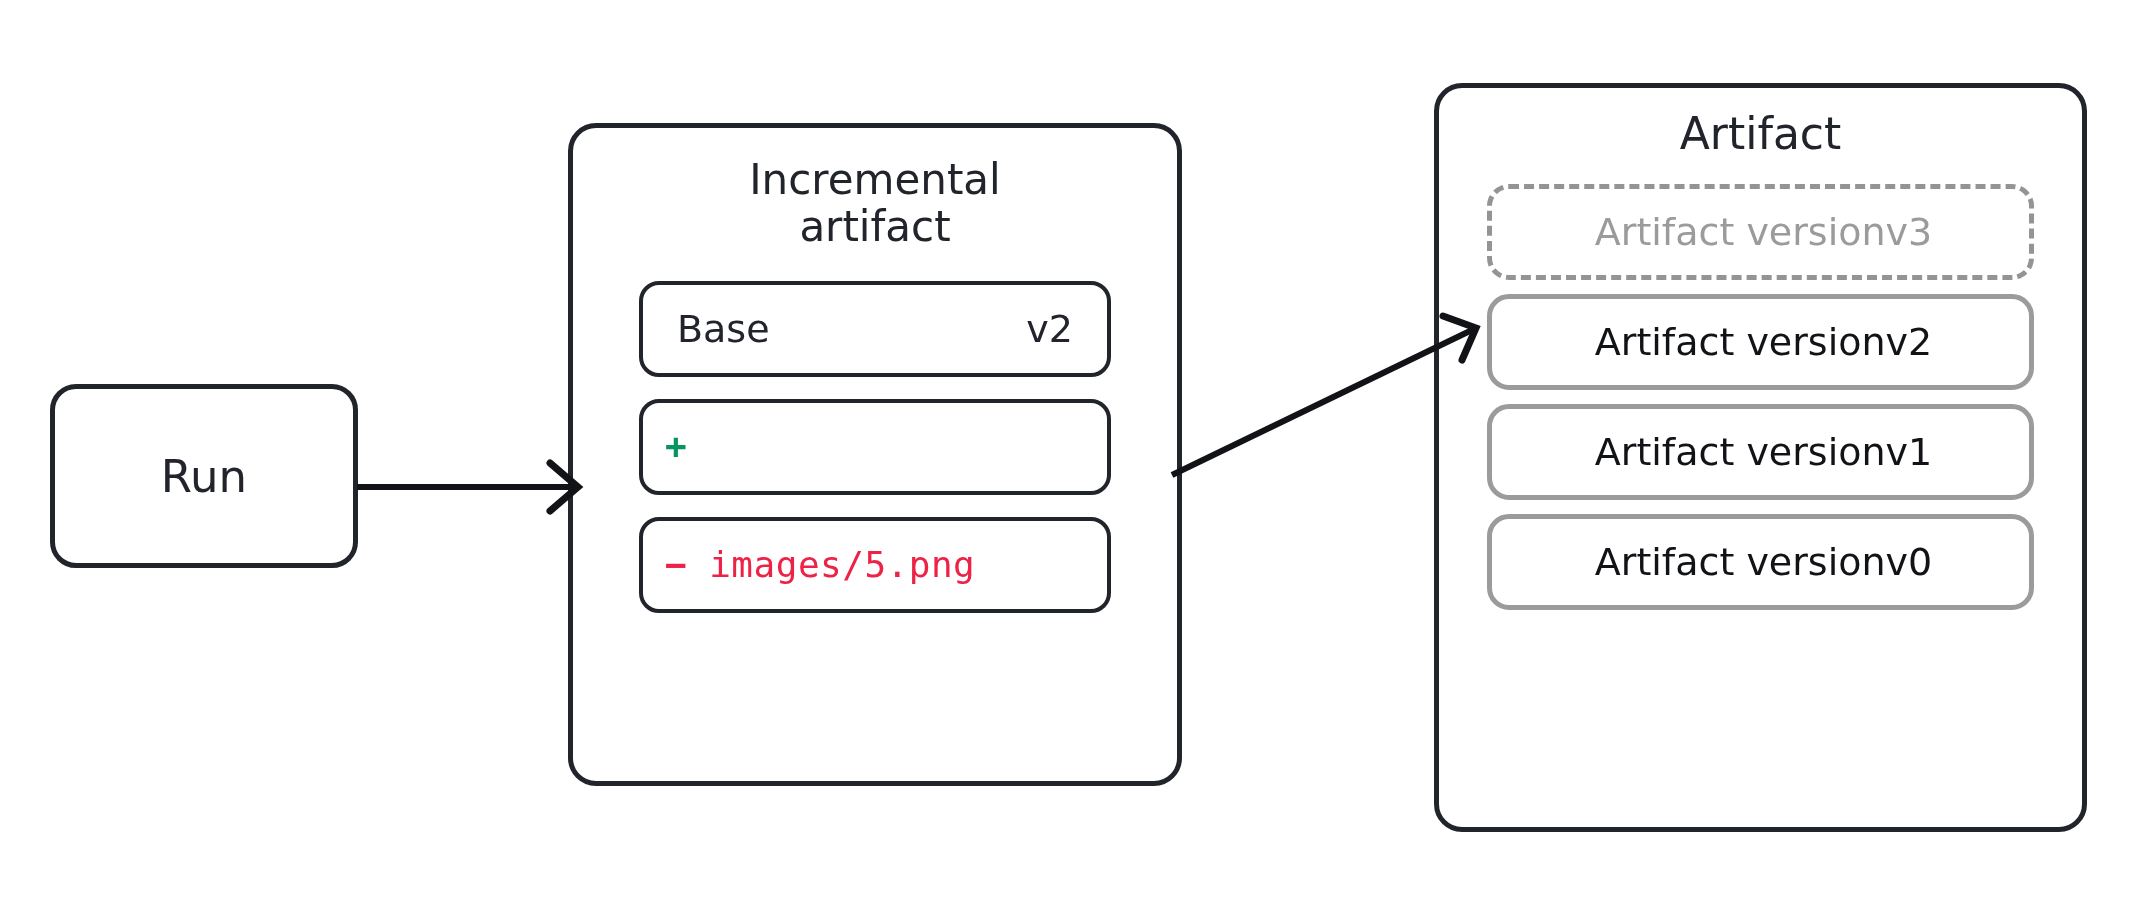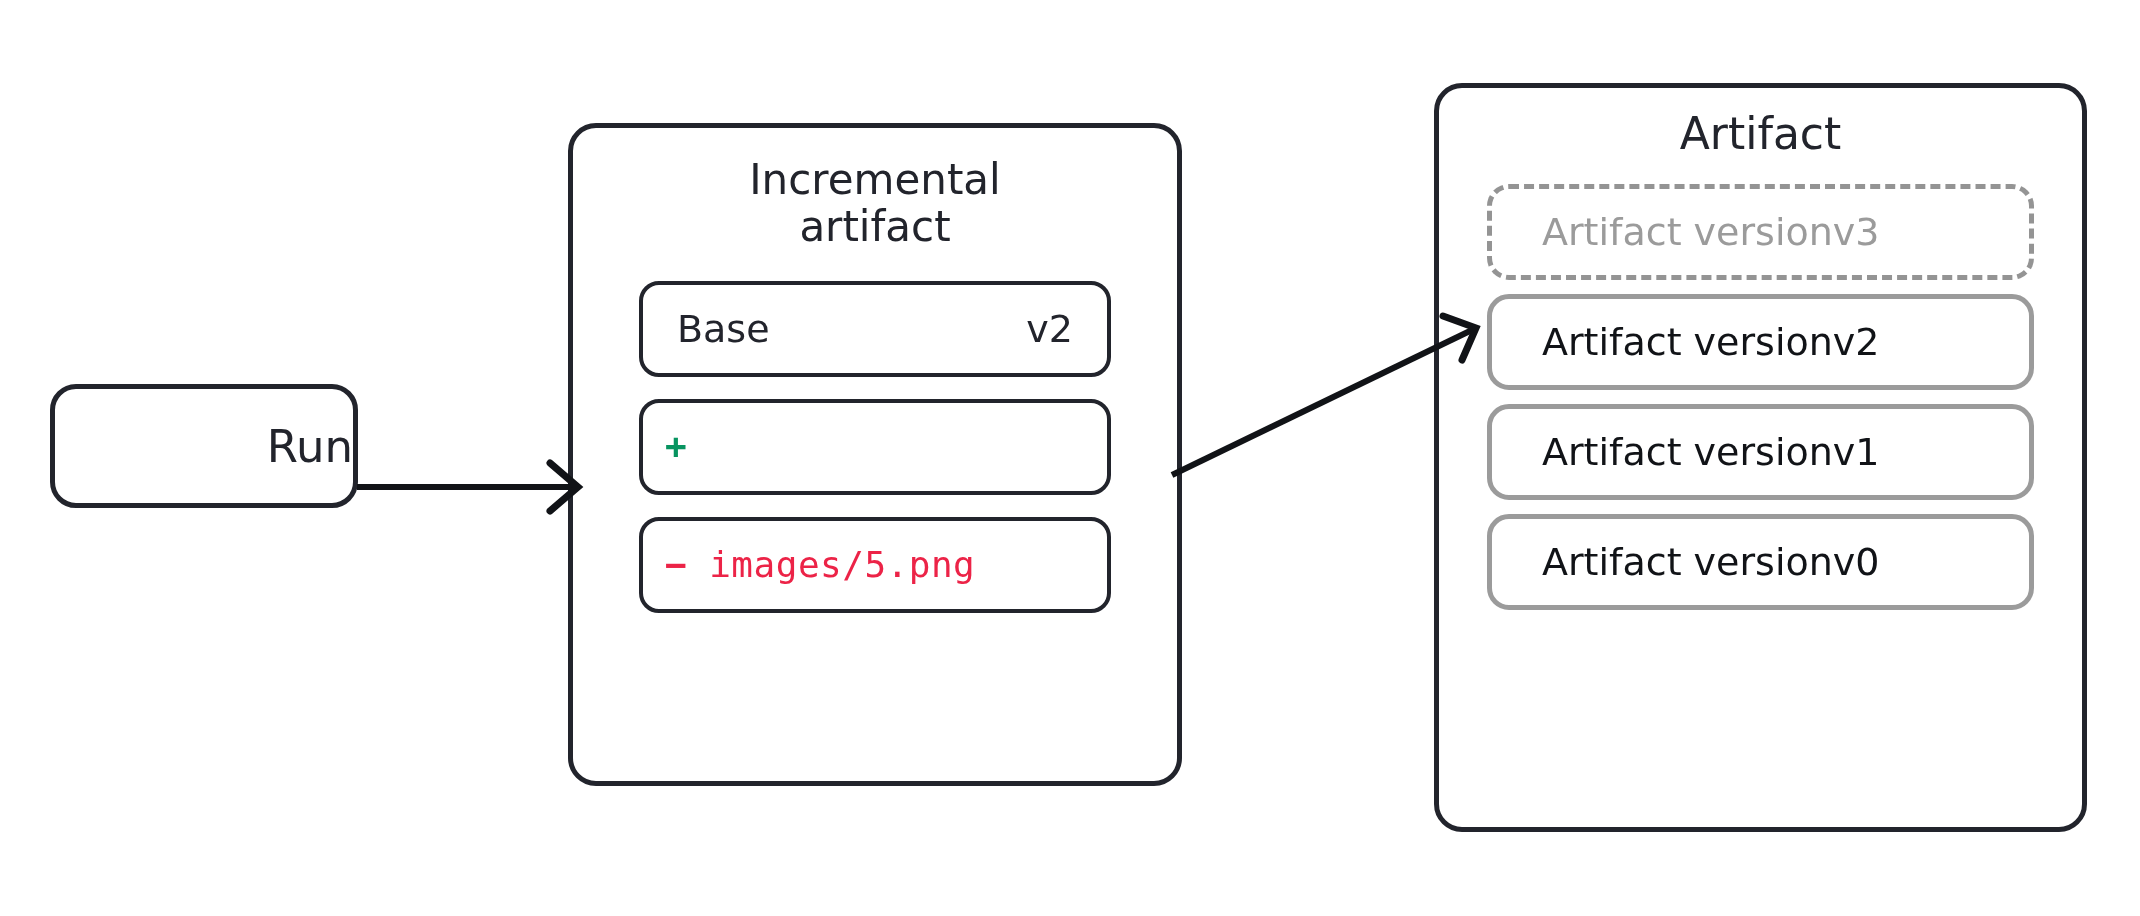--- a/index.html
+++ b/index.html
@@ -21,26 +21,26 @@
     position: absolute;
     box-sizing: border-box;
     background: #ffffff;
   }
 
   
   .run-node {
     left: 50px;
     top: 384px;
     width: 308px;
-    height: 124px;
+    height: 184px;
     border: 5px solid #22242c;
     border-radius: 26px;
     display: flex;
     align-items: center;
-    justify-content: flex-end;
+    justify-content: center;
   }
   .run-label {
     font-size: 45px;
     color: #22242c;
     line-height: 1;
   }
 
   
   .incremental-panel {
     left: 568px;
@@ -111,21 +111,21 @@
     line-height: 1.1;
   }
   .ver-row {
     box-sizing: border-box;
     width: 100%;
     height: 96px;
     border: 5px solid #9b9b9b;
     border-radius: 22px;
     display: flex;
     align-items: center;
-    justify-content: flex-start;
+    justify-content: center;
     padding: 0 44px 0 50px;
     margin-bottom: 14px;
     background: #ffffff;
   }
   .ver-row.pending {
     border: 5px dashed #949494;
     color: #9b9b9b;
   }
   .ver-name, .ver-tag {
     font-size: 38px;

